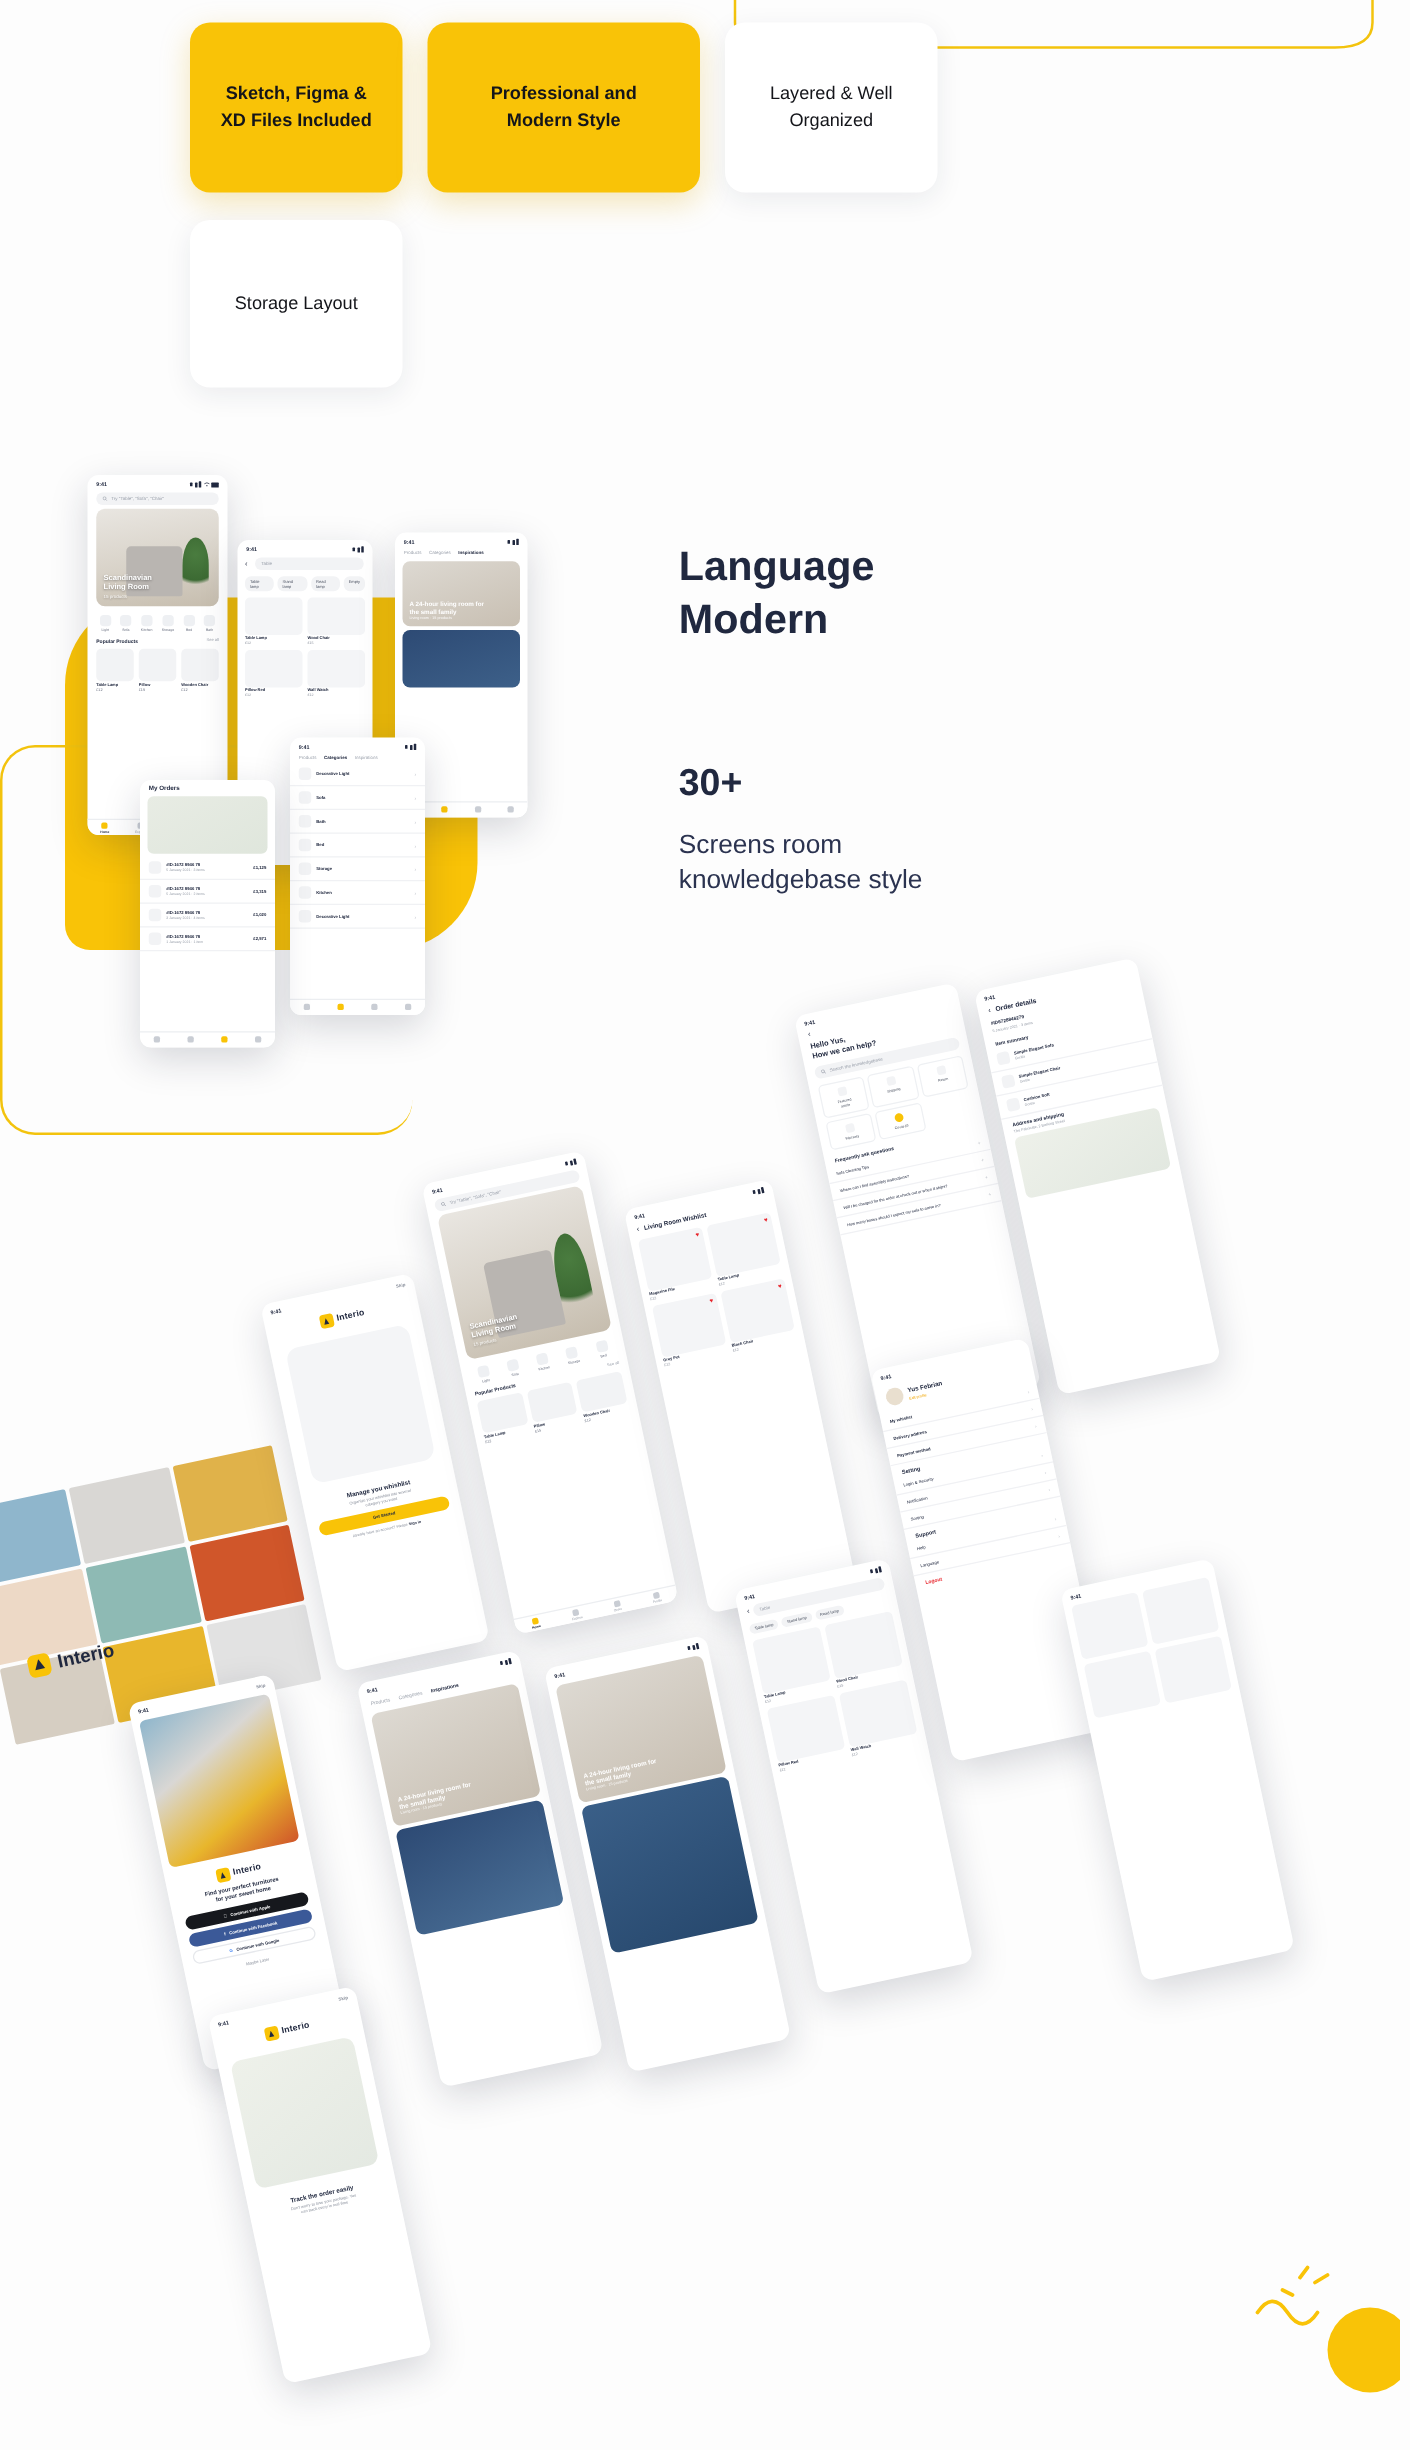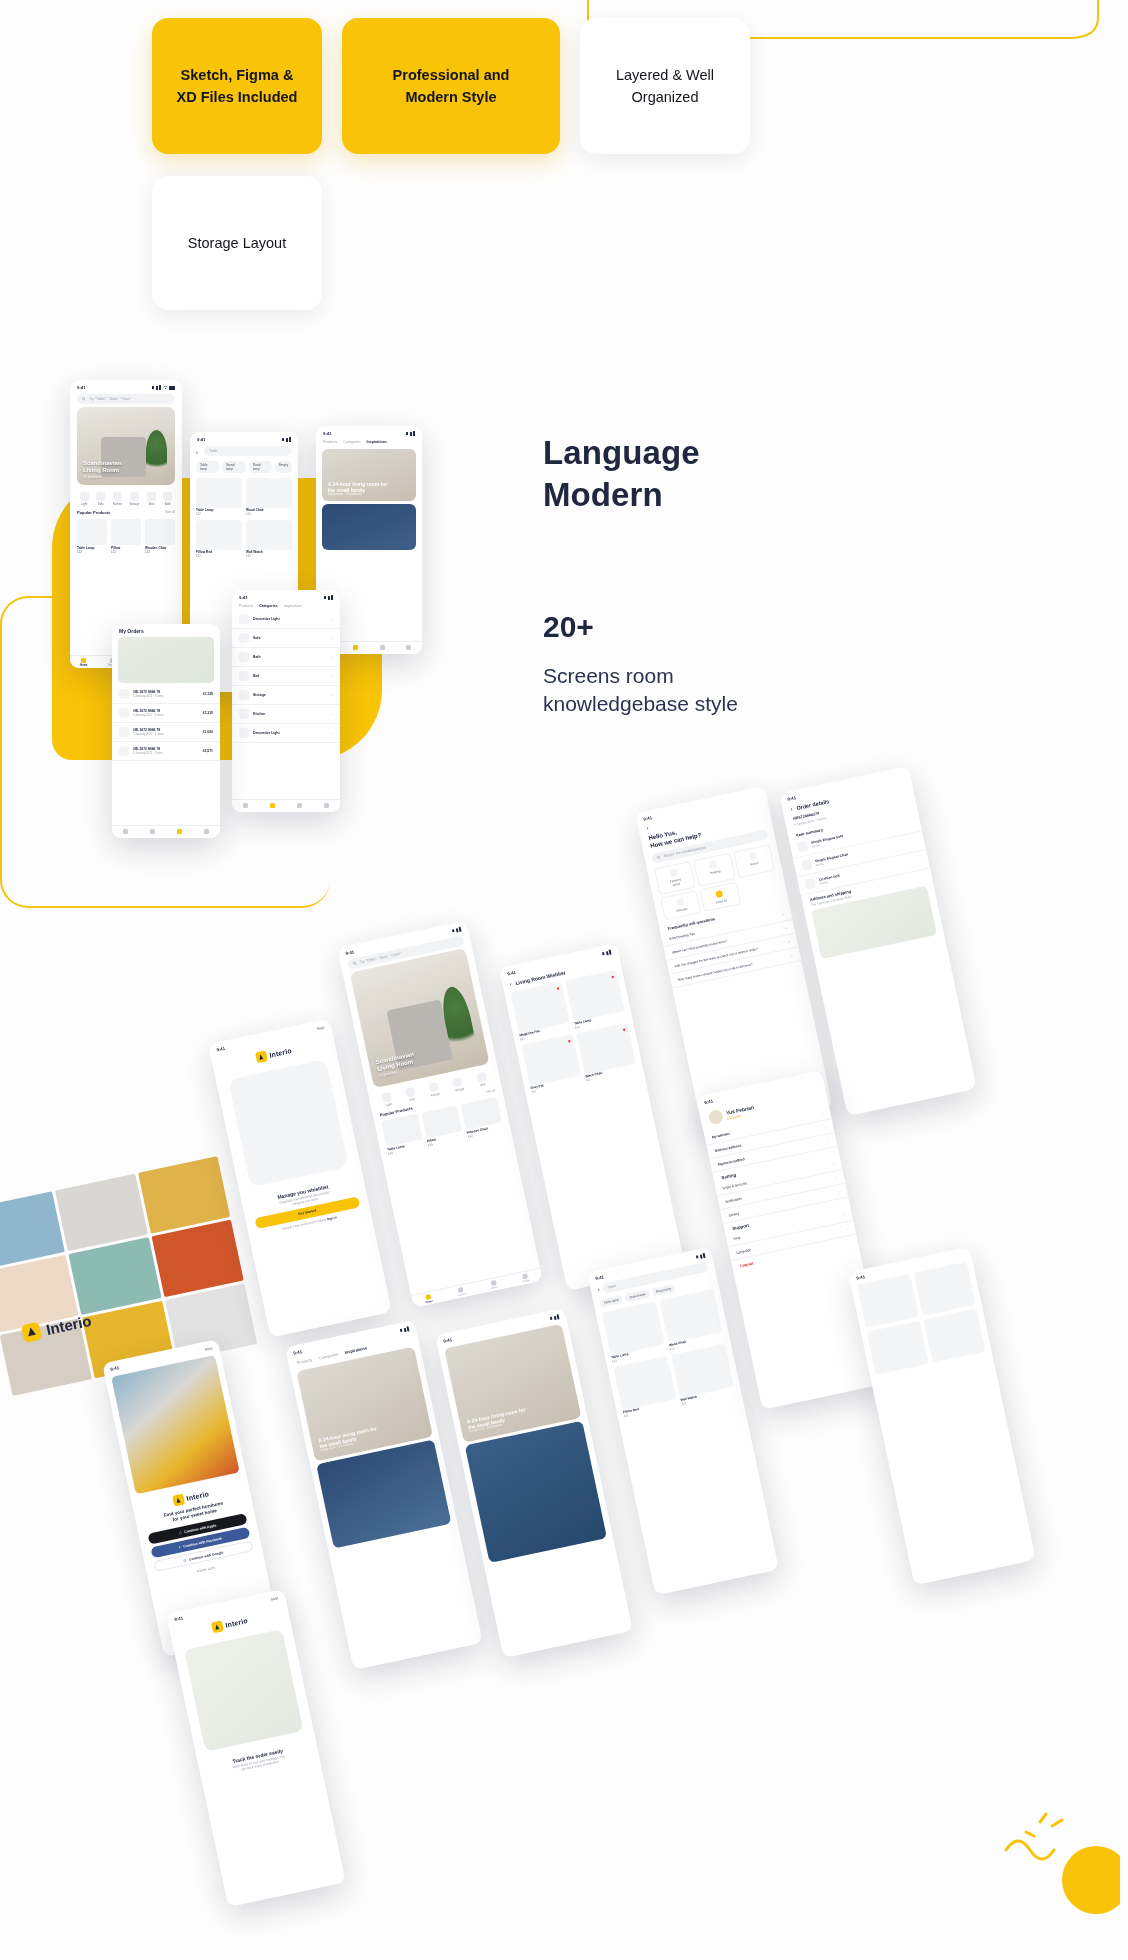--- a/index.html
+++ b/index.html
@@ -198,21 +198,21 @@
       </div>
     <div class="fcard light">
         <span style="white-space:pre-line">Storage Layout</span>
       </div>
   </div>
 
   <div class="essential-title">
     <div>Language</div>
     <div>Modern</div>
   </div>
-  <div class="count-number">20+</div>
+  <div class="count-number">30+</div>
   <div class="count-sub">
     <div>Screens room</div>
     <div>knowledgebase style</div>
   </div>
 
   <div class="blob"></div>
   <div class="blob-frame"></div>
 
   <div class="phone" style="left:70px; top:380px; width:112px; height:288px;">
     <div class="ph-status">

